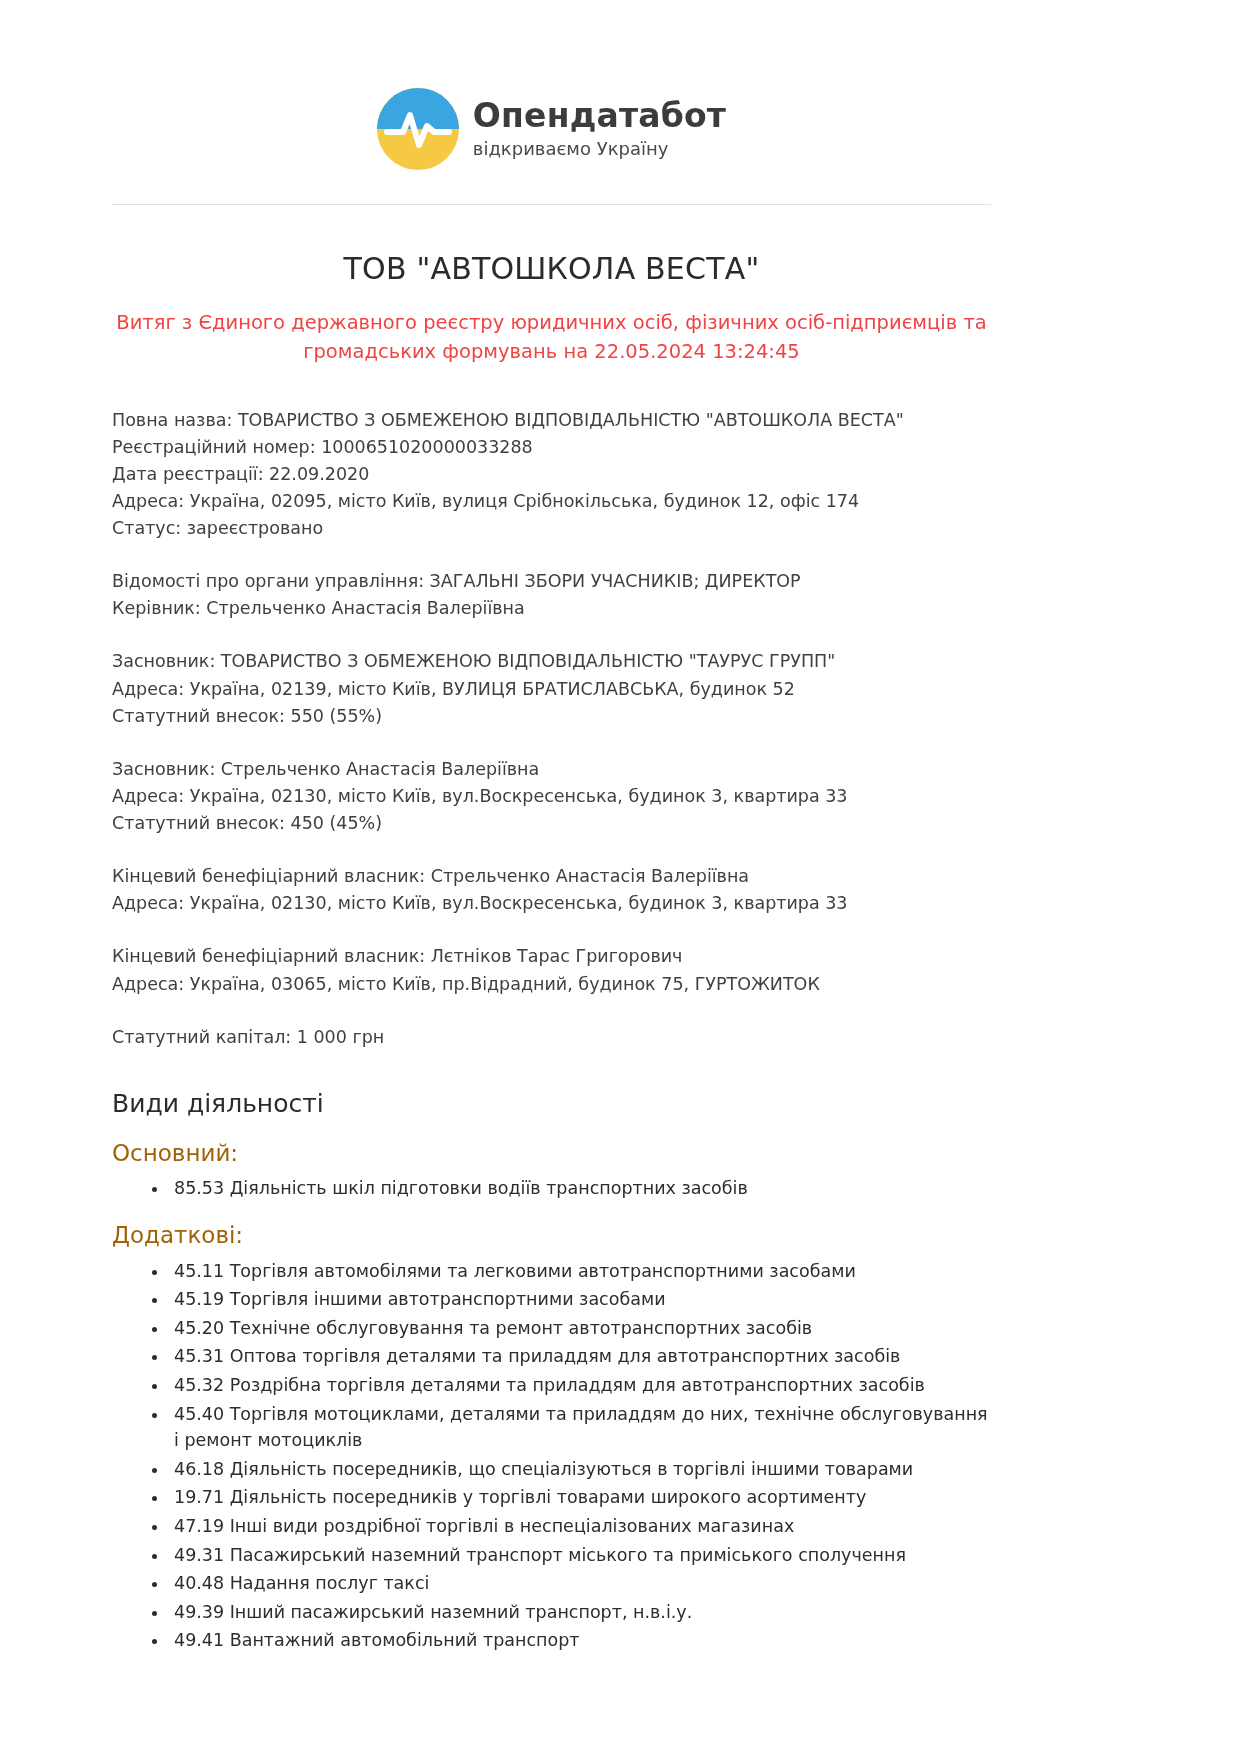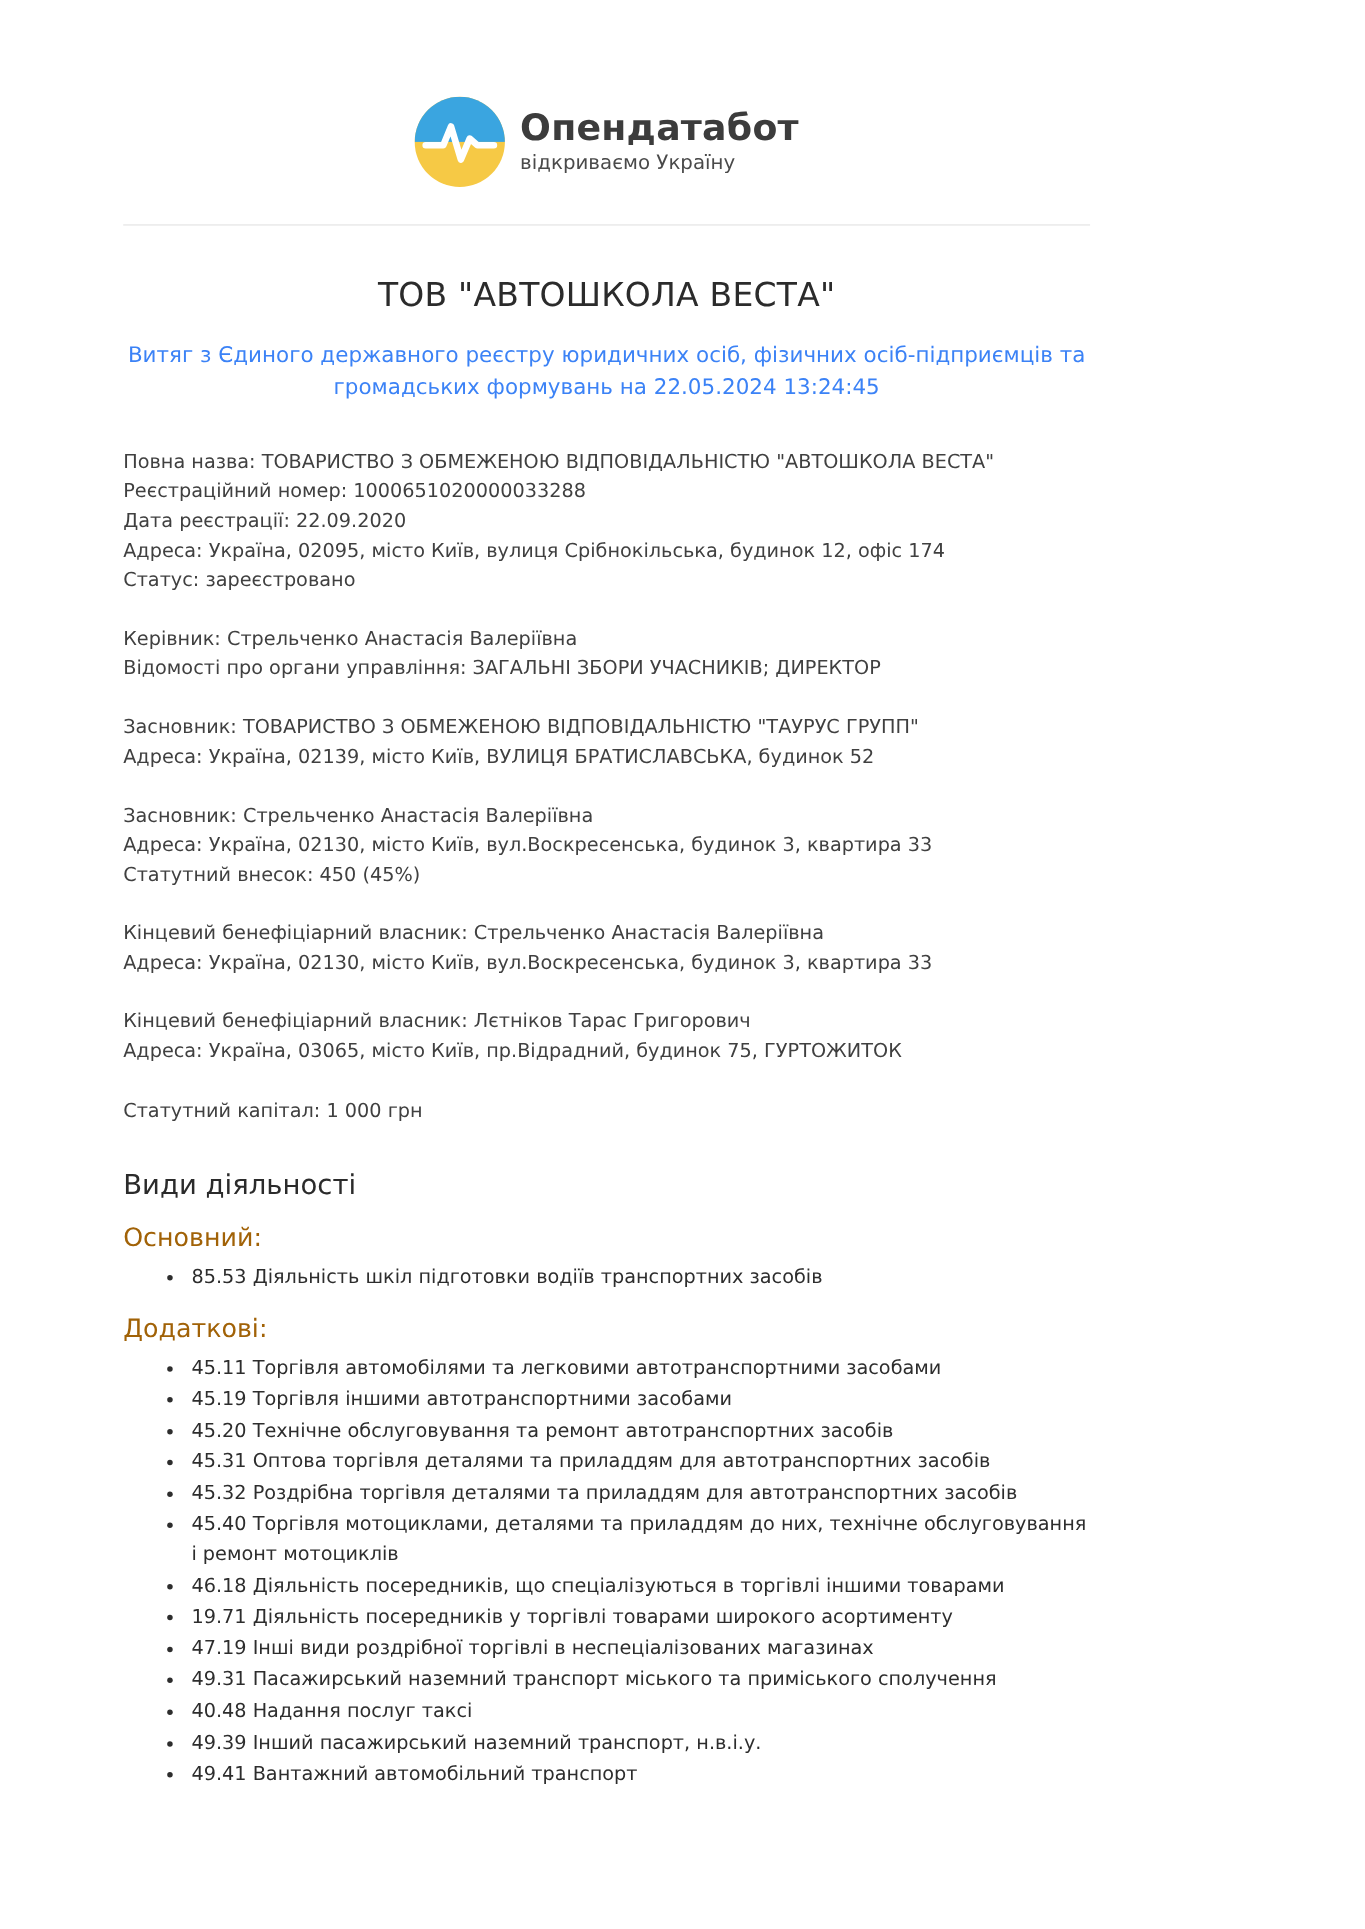--- a/index.html
+++ b/index.html
@@ -87,21 +87,21 @@
     font-size: 30px;
     color: #2b2b2b;
     font-weight: normal;
     margin: 0 0 22px 0;
     letter-spacing: .2px;
   }
   .doc-subtitle {
     text-align: center;
     font-size: 19.5px;
     line-height: 1.5;
-    color: #3b82f6;
+    color: #ef4444;
     margin: 0 auto 40px auto;
     max-width: 1000px;
   }
 
   
   .block {
     margin-bottom: 26px;
   }
   .line {
     font-size: 17.5px;
@@ -164,27 +164,28 @@
 
   <div class="block">
     <div class="line">Повна назва: ТОВАРИСТВО З ОБМЕЖЕНОЮ ВІДПОВІДАЛЬНІСТЮ "АВТОШКОЛА ВЕСТА"</div>
     <div class="line">Реєстраційний номер: 1000651020000033288</div>
     <div class="line">Дата реєстрації: 22.09.2020</div>
     <div class="line">Адреса: Україна, 02095, місто Київ, вулиця Срібнокільська, будинок 12, офіс 174</div>
     <div class="line">Статус: зареєстровано</div>
   </div>
 
   <div class="block">
+    <div class="line">Відомості про органи управління: ЗАГАЛЬНІ ЗБОРИ УЧАСНИКІВ; ДИРЕКТОР</div>
     <div class="line">Керівник: Стрельченко Анастасія Валеріївна</div>
-    <div class="line">Відомості про органи управління: ЗАГАЛЬНІ ЗБОРИ УЧАСНИКІВ; ДИРЕКТОР</div>
   </div>
 
   <div class="block">
     <div class="line">Засновник: ТОВАРИСТВО З ОБМЕЖЕНОЮ ВІДПОВІДАЛЬНІСТЮ "ТАУРУС ГРУПП"</div>
     <div class="line">Адреса: Україна, 02139, місто Київ, ВУЛИЦЯ БРАТИСЛАВСЬКА, будинок 52</div>
+    <div class="line">Статутний внесок: 550 (55%)</div>
   </div>
 
   <div class="block">
     <div class="line">Засновник: Стрельченко Анастасія Валеріївна</div>
     <div class="line">Адреса: Україна, 02130, місто Київ, вул.Воскресенська, будинок 3, квартира 33</div>
     <div class="line">Статутний внесок: 450 (45%)</div>
   </div>
 
   <div class="block">
     <div class="line">Кінцевий бенефіціарний власник: Стрельченко Анастасія Валеріївна</div>

